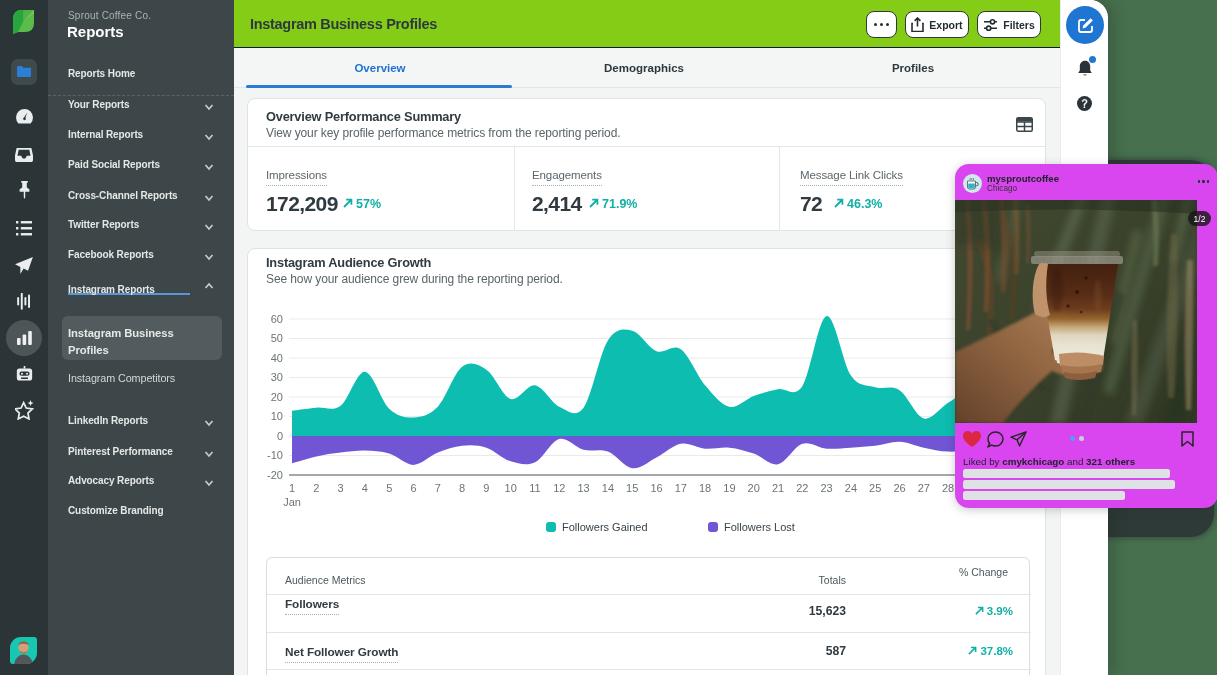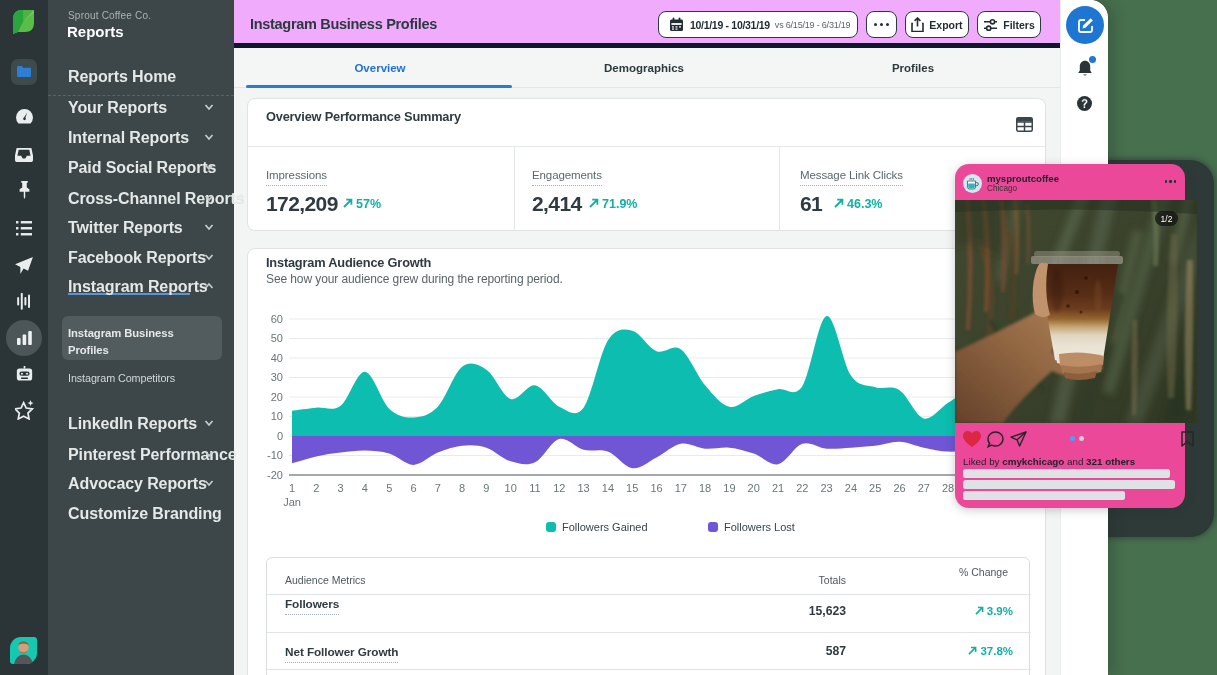--- a/index.html
+++ b/index.html
@@ -10,28 +10,28 @@
 
 #app{left:0;top:0;width:1108px;height:675px;background:#fff;border-top-right-radius:18px;z-index:2;overflow:hidden;box-shadow:6px 0 14px rgba(30,40,30,.25)}
 
 #rail{left:0;top:0;width:48px;height:675px;background:#2b3538;z-index:5}
 #rail svg{display:block}
 
 #sidebar{left:48px;top:0;width:186px;height:675px;background:#3d4649;z-index:4;color:#e7eae9}
 #sb-co{left:20px;top:10px;font-size:10px;color:#aab2b2;letter-spacing:.2px}
 #sb-title{left:19px;top:23px;font-size:15px;font-weight:bold;color:#fff}
 #sb-dash{left:0;top:95px;width:186px;border-top:1px dashed #59646a}
-.sbitem{position:absolute;left:20px;font-size:16px;font-weight:bold;color:#e4e8e7;white-space:nowrap;letter-spacing:-.1px}
+.sbitem{position:absolute;left:20px;font-size:10px;font-weight:bold;color:#e4e8e7;white-space:nowrap;letter-spacing:-.1px}
 .sbsub{position:absolute;left:20px;font-size:10.8px;color:#d3d8d7;white-space:nowrap;letter-spacing:-.1px}
 .caret{position:absolute;left:155px;width:12px;height:12px}
 #activebox{left:14px;top:316px;width:160px;height:44px;background:#525c5f;border-radius:6px}
 #igr-underline{left:20px;top:293px;width:122px;border-top:2px solid #5a95d6}
 
 #main{left:234px;top:0;width:826px;height:675px;background:#f3f4f4;z-index:3}
-#header{left:0;top:0;width:826px;height:48px;background:#f0abfc;border-bottom:5px solid #0f172a}
+#header{left:0;top:0;width:826px;height:48px;background:#84cc16;border-bottom:1px solid #0f172a}
 #h-title{left:16px;top:16px;font-size:14.5px;font-weight:bold;color:#2c3a40;letter-spacing:-.3px}
 .btn{position:absolute;top:11px;height:27px;background:#fff;border:1.5px solid #2c3a40;border-radius:8px;display:flex;align-items:center;justify-content:center;font-size:10.5px;font-weight:bold;color:#222d33;white-space:nowrap}
 .btn svg{flex-shrink:0}
 .dot{width:3.5px;height:3.5px;border-radius:50%;background:#222d33;display:inline-block}
 #tabs{left:0;top:48px;width:826px;height:40px;background:#f4f5f5;border-bottom:1px solid #e3e6e6}
 .tab{position:absolute;top:0;width:275px;height:40px;display:flex;align-items:center;justify-content:center;font-size:11.5px;font-weight:bold;color:#2c393d}
 #tab-underline{left:12px;top:37px;width:266px;height:3px;background:#2b7bd3;border-radius:2px}
 
 .card{position:absolute;background:#fff;border:1px solid #e0e3e3;border-radius:8px}
 #card1{left:13px;top:98px;width:799px;height:133px}
@@ -46,21 +46,21 @@
 #tablebox{left:18px;top:308px;width:764px;height:130px;border:1px solid #d9dddd;border-radius:6px;background:#fff}
 .t-head{position:absolute;font-size:10.5px;color:#4d585d}
 .t-row{position:absolute;font-size:11.8px;font-weight:bold;color:#2f3b41;letter-spacing:-.1px}
 .t-val{position:absolute;font-size:12.2px;font-weight:bold;color:#2f3b41}
 .t-delta{position:absolute;font-size:11.5px;font-weight:bold;color:#10b0a4}
 .t-line{position:absolute;left:0;width:764px;border-top:1px solid #e2e5e5}
 
 #rightbar{left:1060px;top:0;width:48px;height:675px;background:#fff;border-top-right-radius:18px;border-left:1px solid #ececec;z-index:6}
 #composebtn{position:absolute;left:5px;top:6px;width:38px;height:38px;border-radius:50%;background:#1f75d2;display:flex;align-items:center;justify-content:center}
 
-#phone{left:955px;top:164px;width:230px;height:344px;background:#ec4899;border-radius:14px;z-index:10;box-shadow:0 2px 10px rgba(40,50,48,.25)}
+#phone{left:955px;top:164px;width:263px;height:344px;background:#d946ef;border-radius:14px;z-index:10;box-shadow:0 2px 10px rgba(40,50,48,.25)}
 #ph-avatar{position:absolute;left:8px;top:10px;width:19px;height:19px;border-radius:50%;background:#cfe9ee;display:flex;align-items:center;justify-content:center}
 #ph-user{position:absolute;left:32px;top:9px;font-size:9.6px;font-weight:bold;color:#1c2328}
 #ph-loc{position:absolute;left:32px;top:20px;font-size:8.2px;color:#333}
 #ph-more{position:absolute;right:9px;top:16px}
 #ph-photo{position:absolute;left:0;top:36px;width:242px;height:223px;overflow:hidden}
 #ph-badge{position:absolute;right:7px;top:11px;width:23px;height:15px;background:rgba(20,20,20,.78);border-radius:8px;color:#fff;font-size:8.5px;display:flex;align-items:center;justify-content:center}
 #ph-liked{position:absolute;left:8px;top:292px;font-size:9.8px;color:#1c2328}
 .ph-bar{position:absolute;left:8px;height:9px;background:#dfe2e4;border-radius:2.5px}
 </style></head>
 <body>
@@ -72,21 +72,21 @@
     <div class="abs" id="sb-dash"></div>
     <div class="abs" id="activebox"></div>
     <div class="abs" id="igr-underline"></div>
     <div class="sbitem" style="top:68px">Reports Home</div>
     <div class="sbitem" style="top:99px">Your Reports</div>
     <div class="sbitem" style="top:129px">Internal Reports</div>
     <div class="sbitem" style="top:159px">Paid Social Reports</div>
     <div class="sbitem" style="top:190px">Cross-Channel Reports</div>
     <div class="sbitem" style="top:219px">Twitter Reports</div>
     <div class="sbitem" style="top:249px">Facebook Reports</div>
-    <div class="sbitem" style="top:278px">Instagram Reports</div>
+    <div class="sbitem" style="top:284px">Instagram Reports</div>
     <div class="sbitem" style="left:20px;top:325px;line-height:16.5px;font-size:11.3px">Instagram Business<br>Profiles</div>
     <div class="sbsub" style="top:372px">Instagram Competitors</div>
     <div class="sbitem" style="top:415px">LinkedIn Reports</div>
     <div class="sbitem" style="top:446px">Pinterest Performance</div>
     <div class="sbitem" style="top:475px">Advocacy Reports</div>
     <div class="sbitem" style="top:505px">Customize Branding</div>
     <svg class="caret" style="top:101px" viewBox="0 0 12 12">
         <path d="M2.5 4l3.5 4 3.5-4" fill="none" stroke="#c6cccc" stroke-width="1.7"></path>
       </svg>
     <svg class="caret" style="top:131px" viewBox="0 0 12 12">
@@ -113,41 +113,42 @@
     <svg class="caret" style="top:448px" viewBox="0 0 12 12">
         <path d="M2.5 4l3.5 4 3.5-4" fill="none" stroke="#c6cccc" stroke-width="1.7"></path>
       </svg>
     <svg class="caret" style="top:477px" viewBox="0 0 12 12">
         <path d="M2.5 4l3.5 4 3.5-4" fill="none" stroke="#c6cccc" stroke-width="1.7"></path>
       </svg>
   </div>
   <div class="abs" id="main">
     <div class="card" id="card1">
       <div class="cardtitle" style="top:10px">Overview Performance Summary</div>
+      <div class="cardsub" style="top:27px">View your key profile performance metrics from the reporting period.</div>
       <div class="abs" style="left:0;top:47px;width:797px;border-top:1px solid #e4e7e7"></div>
       <svg class="abs" style="left:768px;top:18px" width="17" height="15" viewBox="0 0 17 15">
           <path d="M0 0h17v15H0z M1.5 4.6h14 M8.5 4.6v9 M1.5 9.3h14" fill="none" stroke="#3a464c" stroke-width="3" stroke-opacity="0"></path>
           <rect x="0.75" y="0.75" width="15.5" height="13.5" rx="1.5" fill="none" stroke="#3a464c" stroke-width="1.5"></rect>
           <path d="M1 5h15M1 9.6h15M8.5 5v9" stroke="#3a464c" stroke-width="1.5"></path>
           <rect x="1" y="1" width="15" height="3.5" fill="#3a464c"></rect>
         </svg>
       <div class="vline" style="left:266px"></div>
       <div class="vline" style="left:531px"></div>
       <div class="metlabel" style="left:18px;top:70px">Impressions</div>
       <div class="metval" style="left:18px;top:93px">172,209</div>
       <div class="metdelta" style="left:95px;top:98px"><svg width="11" height="10" viewBox="0 0 11 10" style="margin-right:2px">
             <path d="M1 9L8 2M3.2 1.6h5.2v5.2" fill="none" stroke="#10b0a4" stroke-width="1.8"></path>
           </svg>57%</div>
       <div class="metlabel" style="left:284px;top:70px">Engagements</div>
       <div class="metval" style="left:284px;top:93px">2,414</div>
       <div class="metdelta" style="left:341px;top:98px"><svg width="11" height="10" viewBox="0 0 11 10" style="margin-right:2px">
             <path d="M1 9L8 2M3.2 1.6h5.2v5.2" fill="none" stroke="#10b0a4" stroke-width="1.8"></path>
           </svg>71.9%</div>
       <div class="metlabel" style="left:552px;top:70px">Message Link Clicks</div>
-      <div class="metval" style="left:552px;top:93px">61</div>
+      <div class="metval" style="left:552px;top:93px">72</div>
       <div class="metdelta" style="left:586px;top:98px"><svg width="11" height="10" viewBox="0 0 11 10" style="margin-right:2px">
             <path d="M1 9L8 2M3.2 1.6h5.2v5.2" fill="none" stroke="#10b0a4" stroke-width="1.8"></path>
           </svg>46.3%</div>
     </div>
     <div class="card" id="card2">
       <div class="cardtitle" style="top:6px">Instagram Audience Growth</div>
       <div class="cardsub" style="top:23px">See how your audience grew during the reporting period.</div>
       <svg class="abs" style="left:0;top:0" width="799" height="300" viewBox="0 0 799 300">
           <line x1="41" y1="70" x2="783" y2="70" stroke="#e9ebeb" stroke-width="1"></line>
           <line x1="41" y1="89.5" x2="783" y2="89.5" stroke="#e9ebeb" stroke-width="1"></line>
@@ -220,37 +221,20 @@
         <div class="t-row" style="left:18px;top:87px"><span style="border-bottom:1px dotted #a9b2b4;padding-bottom:3px">Net Follower Growth</span></div>
         <div class="t-val" style="right:183px;top:86px">587</div>
         <div class="t-delta" style="right:16px;top:87px"><svg width="10" height="9" viewBox="0 0 11 10" style="margin-right:2px">
               <path d="M1 9L8 2M3.2 1.6h5.2v5.2" fill="none" stroke="#10b0a4" stroke-width="1.8"></path>
             </svg>37.8%</div>
         <div class="t-line" style="top:111px"></div>
       </div>
     </div>
     <div class="abs" id="header">
       <div class="abs" id="h-title">Instagram Business Profiles</div>
-      <div class="btn" style="left:424px;width:200px;justify-content:flex-start;padding-left:10px">
-        <svg width="15" height="15" viewBox="0 0 15 15" style="margin-right:6px">
-            <rect x="1" y="2.5" width="13" height="11.5" rx="1.5" fill="#222d33"></rect>
-            <rect x="2.4" y="6" width="10.2" height="2" fill="#fff" opacity=".9"></rect>
-            <rect x="3.6" y="0.5" width="1.8" height="3.6" rx=".9" fill="#222d33"></rect>
-            <rect x="9.6" y="0.5" width="1.8" height="3.6" rx=".9" fill="#222d33"></rect>
-            <g fill="#fff" opacity=".85">
-              <rect x="3" y="9.2" width="2" height="1.4"></rect>
-              <rect x="6.5" y="9.2" width="2" height="1.4"></rect>
-              <rect x="10" y="9.2" width="2" height="1.4"></rect>
-              <rect x="3" y="11.4" width="2" height="1.4"></rect>
-              <rect x="6.5" y="11.4" width="2" height="1.4"></rect>
-            </g>
-          </svg>
-        <span style="font-size:10.5px;letter-spacing:-.3px">10/1/19 - 10/31/19</span>
-        <span style="font-size:9px;font-weight:normal;color:#5a6569;margin-left:5px;letter-spacing:-.2px">vs 6/15/19 - 6/31/19</span>
-      </div>
       <div class="btn" style="left:632px;width:31px;gap:2.5px">
           <i class="dot"></i>
           <i class="dot"></i>
           <i class="dot"></i>
         </div>
       <div class="btn" style="left:671px;width:64px">
         <svg width="13" height="15" viewBox="0 0 13 15" style="margin-right:5px">
             <path d="M2 6.5H1v8h11v-8h-1" fill="none" stroke="#222d33" stroke-width="1.6"></path>
             <path d="M6.5 9.5V1.3M3.6 3.8L6.5 1l2.9 2.8" fill="none" stroke="#222d33" stroke-width="1.6"></path>
           </svg>Export</div>

